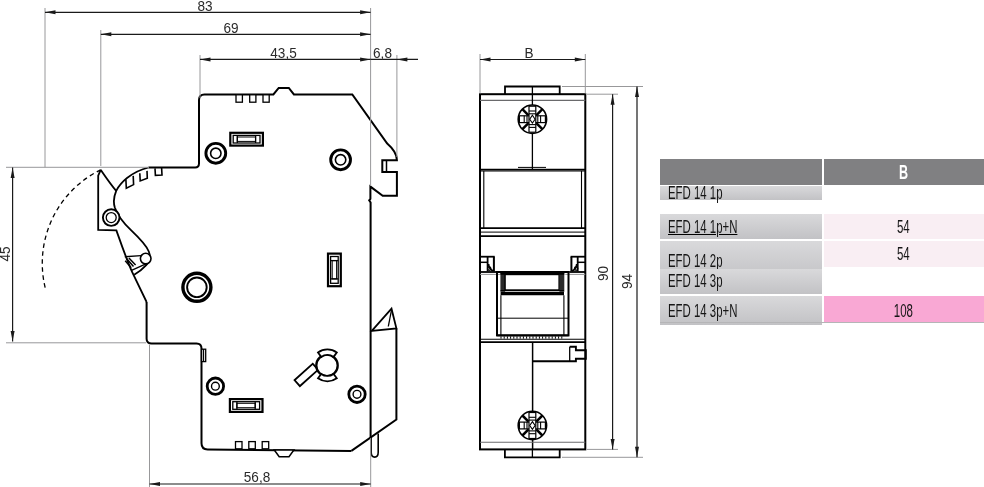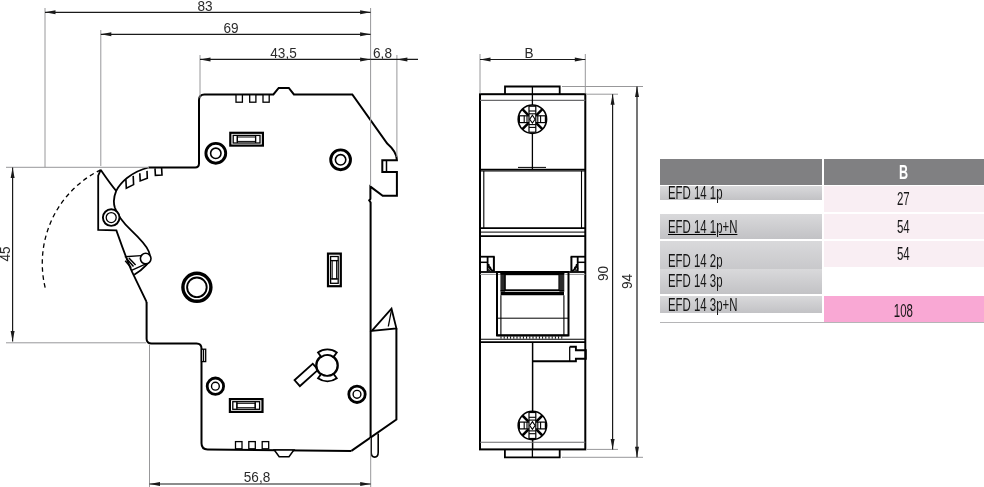--- a/index.html
+++ b/index.html
@@ -312,43 +312,40 @@
 
   <div style="position:absolute;left:0;top:0;width:162px;height:25.8px;background:#808082;"></div>
   <div style="position:absolute;left:163.5px;top:0;width:160.5px;height:25.8px;background:#808082;
               display:flex;align-items:center;justify-content:center;">
     <span style="color:#fff;font-size:21px;font-weight:700;transform:scaleX(0.6);">B</span>
   </div>
 
   <div style="position:absolute;left:0;top:27.4px;width:162px;height:14px;background:linear-gradient(180deg,#d9d9db,#c2c2c5);display:flex;align-items:center;">
     <span style="font-size:19px;color:#161616;transform:scaleX(0.6);transform-origin:0 50%;margin-left:7.5px;white-space:nowrap;">EFD 14 1p</span>
   </div>
-  <div style="position:absolute;left:163.5px;top:27.4px;width:160.5px;height:25.6px;background:#f9eef3;display:flex;align-items:center;justify-content:center;">
-    <span style="font-size:18.5px;color:#161616;transform:scaleX(0.62);">27</span>
-  </div>
 
   <div style="position:absolute;left:0;top:54.8px;width:162px;height:25.6px;background:linear-gradient(180deg,#d9d9db,#c2c2c5);display:flex;align-items:center;text-decoration:underline;">
     <span style="font-size:19px;color:#161616;transform:scaleX(0.6);transform-origin:0 50%;margin-left:7.5px;white-space:nowrap;">EFD 14 1p+N</span>
   </div>
   <div style="position:absolute;left:163.5px;top:54.8px;width:160.5px;height:25.6px;background:#f9eef3;display:flex;align-items:center;justify-content:center;">
     <span style="font-size:18.5px;color:#161616;transform:scaleX(0.62);">54</span>
   </div>
 
   <div style="position:absolute;left:0;top:82.2px;width:162px;height:39px;background:linear-gradient(180deg,#d9d9db,#c2c2c5);display:flex;align-items:center;">
     <span style="font-size:19px;color:#161616;transform:scaleX(0.6);transform-origin:0 50%;margin-left:7.5px;white-space:nowrap;">EFD 14 2p</span>
   </div>
   <div style="position:absolute;left:163.5px;top:82.2px;width:160.5px;height:25.6px;background:#f9eef3;display:flex;align-items:center;justify-content:center;">
     <span style="font-size:18.5px;color:#161616;transform:scaleX(0.62);">54</span>
   </div>
 
   <div style="position:absolute;left:0;top:109.6px;width:162px;height:25.6px;background:linear-gradient(180deg,#d9d9db,#c2c2c5);display:flex;align-items:center;">
     <span style="font-size:19px;color:#161616;transform:scaleX(0.6);transform-origin:0 50%;margin-left:7.5px;white-space:nowrap;">EFD 14 3p</span>
   </div>
 
-  <div style="position:absolute;left:0;top:137px;width:162px;height:17px;background:linear-gradient(180deg,#d9d9db,#c2c2c5);display:flex;align-items:center;">
+  <div style="position:absolute;left:0;top:137px;width:162px;height:29px;background:linear-gradient(180deg,#d9d9db,#c2c2c5);display:flex;align-items:center;">
     <span style="font-size:19px;color:#161616;transform:scaleX(0.6);transform-origin:0 50%;margin-left:7.5px;white-space:nowrap;">EFD 14 3p+N</span>
   </div>
   <div style="position:absolute;left:163.5px;top:137px;width:160.5px;height:25.6px;background:#f9a8d4;display:flex;align-items:flex-end;justify-content:center;">
     <span style="font-size:18.5px;color:#161616;transform:scaleX(0.62);">108</span>
   </div>
 
   <div style="position:absolute;left:0;top:163px;width:324px;height:1px;background:#b5b5b7;"></div>
 </div>
 </div>
 

